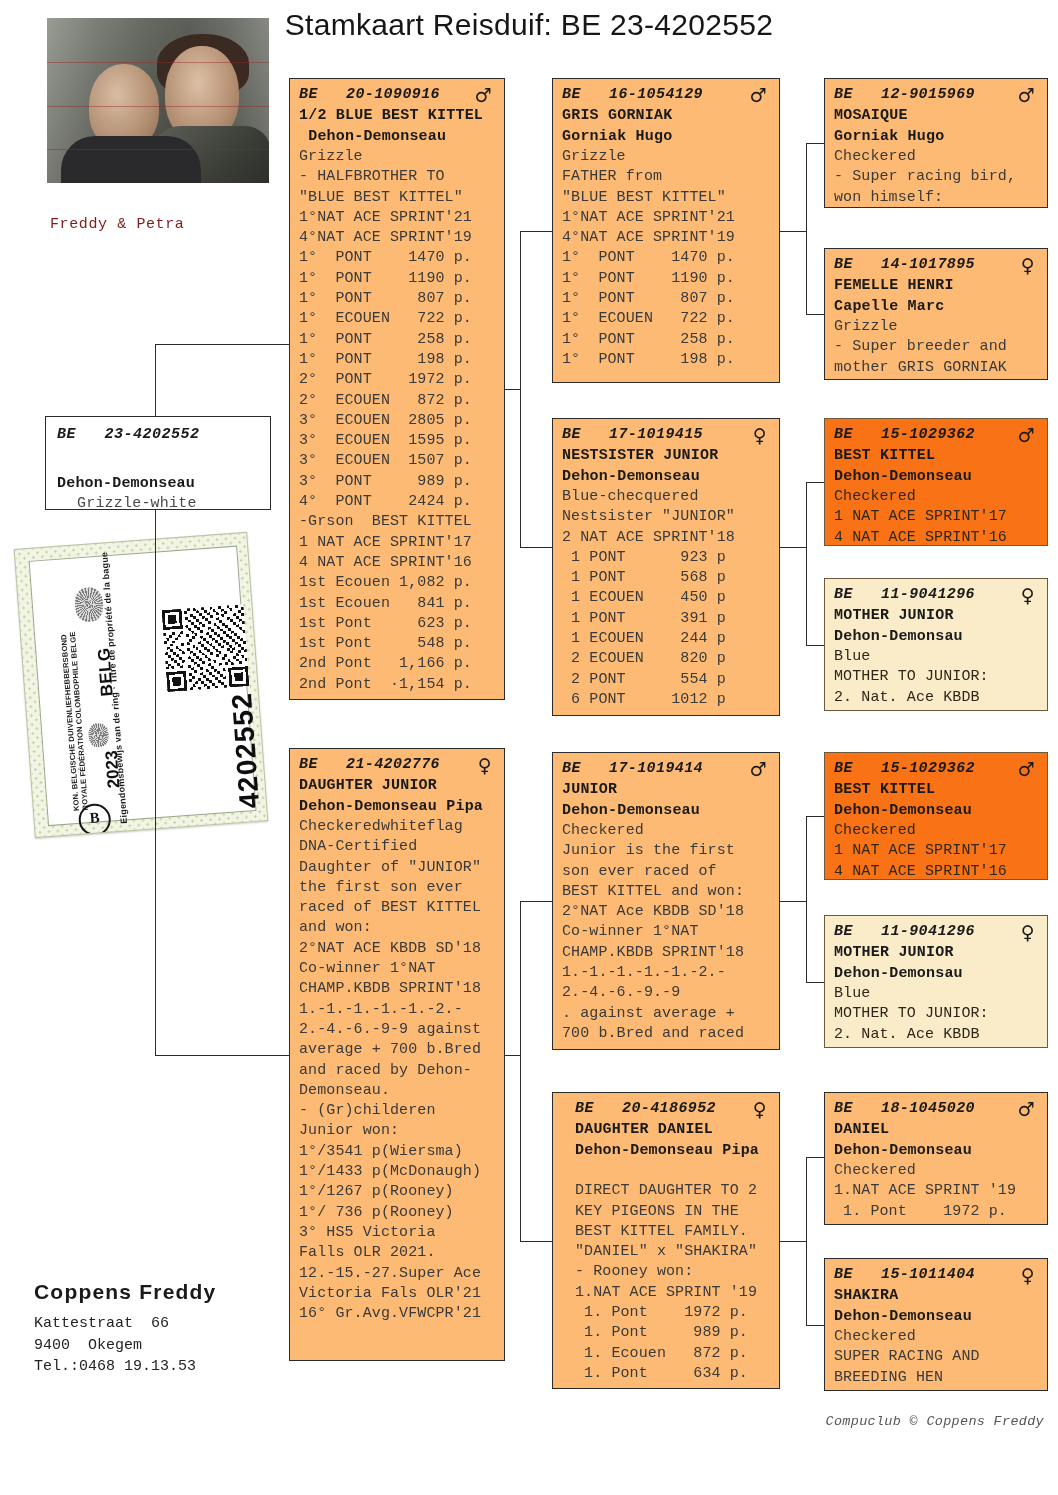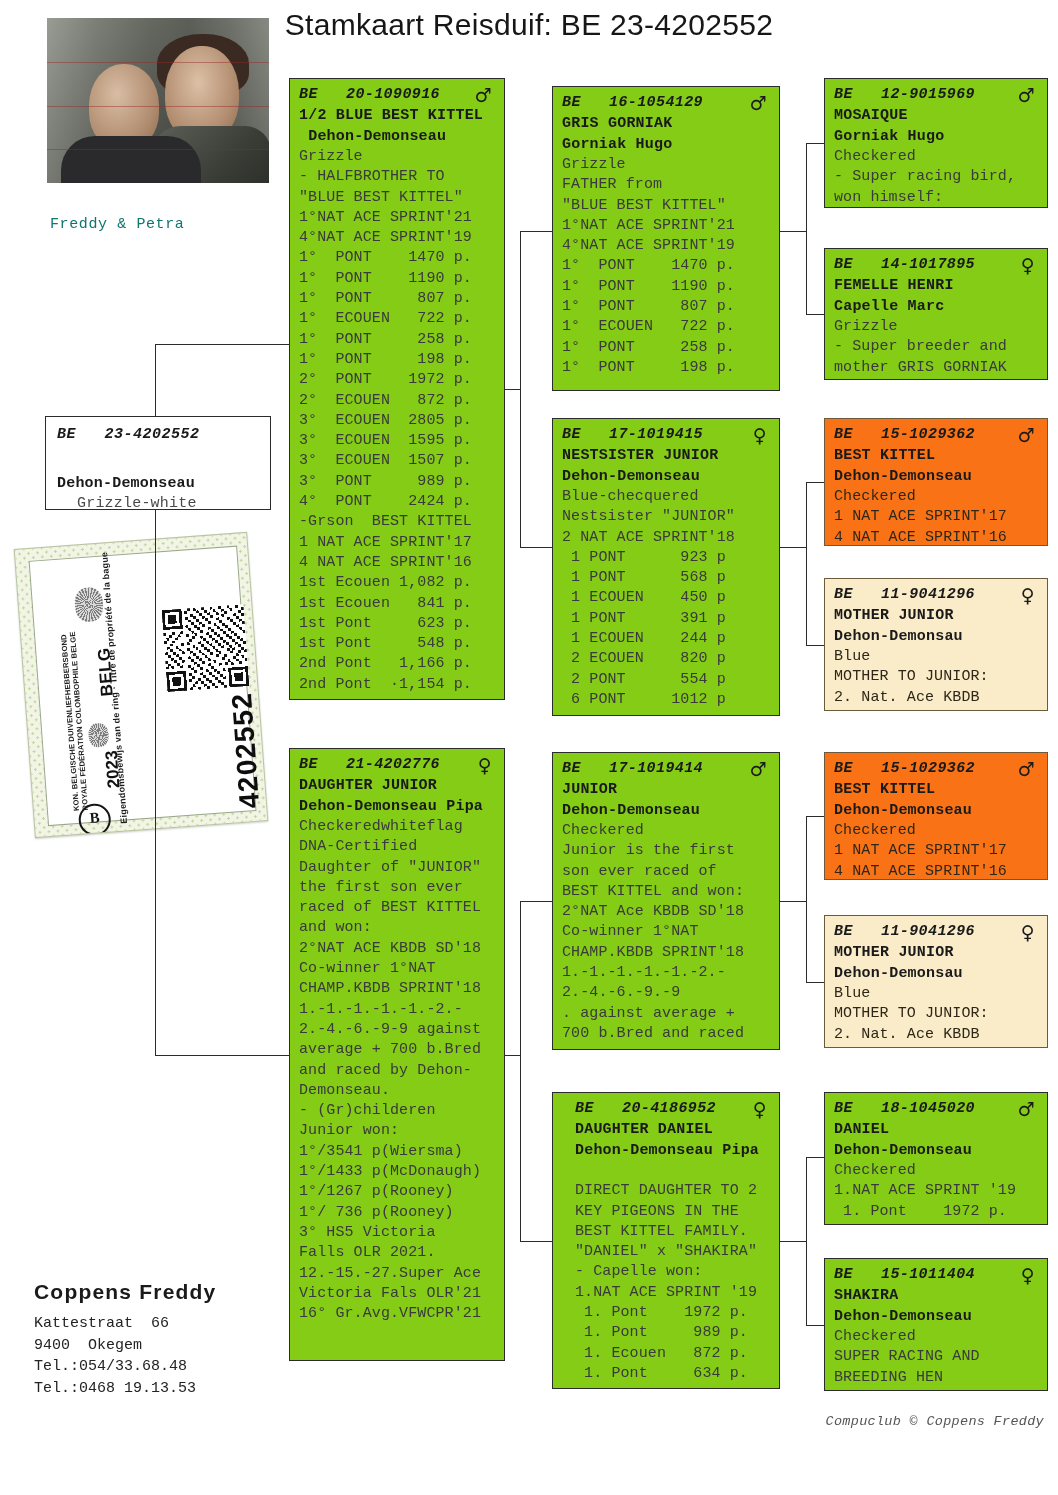--- a/index.html
+++ b/index.html
@@ -66,21 +66,21 @@
   }
   .ph-scan-line {
     position: absolute; left: 0; width: 222px; height: 1px;
     background: rgba(150,40,40,0.45);
   }
   #owner-caption {
     position: absolute;
     left: 50px; top: 216px;
     font-size: 15px;
     letter-spacing: 0.6px;
-    color: #0f766e;
+    color: #7f1d1d;
     text-align: right;
   }
 
   
   #subject-box {
     position: absolute;
     left: 45px; top: 416px;
     width: 226px; height: 94px;
     border: 1px solid #2b2b2b;
     background: #fff;
@@ -192,21 +192,21 @@
     text-align: center;
     line-height: 25px;
     color: #151515;
   }
 
   
   .pbox {
     position: absolute;
     box-sizing: border-box;
     border: 1px solid #2b2b2b;
-    background: #84cc16;
+    background: #fdba74;
     padding: 7px 0 0 9px;
     overflow: hidden;
   }
   .pbox .hdr {
     position: relative;
     font-weight: 700;
     font-style: italic;
     font-size: 15px;
     letter-spacing: 0.4px;
     white-space: pre;
@@ -235,21 +235,21 @@
     letter-spacing: 0.1px;
   }
   .pbox.tan  { background: #f97316; border-color: #6d5a3c; }
   .pbox.cream{ background: #faecc9; border-color: #6d5a3c; }
   .pbox.tan .ln, .pbox.cream .ln { color: #2e2719; }
 
   
   #box-g1-sire   { left: 289px; top: 78px;  width: 216px; height: 622px; }
   #box-g1-dam    { left: 289px; top: 748px; width: 216px; height: 613px; }
   
-  #box-g2-ss { left: 552px; top: 78px;   width: 228px; height: 305px; margin-top: 8px; }
+  #box-g2-ss { left: 552px; top: 78px;   width: 228px; height: 305px; }
   #box-g2-sd { left: 552px; top: 418px;  width: 228px; height: 298px; }
   #box-g2-ds { left: 552px; top: 752px;  width: 228px; height: 298px; }
   #box-g2-dd { left: 552px; top: 1092px; width: 228px; height: 297px; padding-left: 22px; }
   
   #box-g3-sss { left: 824px; top: 78px;   width: 224px; height: 130px; }
   #box-g3-ssd { left: 824px; top: 248px;  width: 224px; height: 132px; }
   #box-g3-sds { left: 824px; top: 418px;  width: 224px; height: 128px; }
   #box-g3-sdd { left: 824px; top: 578px;  width: 224px; height: 133px; }
   #box-g3-dss { left: 824px; top: 752px;  width: 224px; height: 128px; }
   #box-g3-dsd { left: 824px; top: 915px;  width: 224px; height: 133px; }
@@ -704,21 +704,21 @@
 <div class="pbox" id="box-g2-dd">
   <div class="hdr">BE   20-4186952<span class="sex">♀</span></div>
   <div class="nm">DAUGHTER DANIEL</div>
   <div class="nm">Dehon-Demonseau Pipa</div>
   <div class="lines">
       <div class="ln">&nbsp;</div>
       <div class="ln">DIRECT DAUGHTER TO 2</div>
       <div class="ln">KEY PIGEONS IN THE</div>
       <div class="ln">BEST KITTEL FAMILY.</div>
       <div class="ln">"DANIEL" x "SHAKIRA"</div>
-      <div class="ln">- Capelle won:</div>
+      <div class="ln">- Rooney won:</div>
       <div class="ln">1.NAT ACE SPRINT '19</div>
       <div class="ln"> 1. Pont    1972 p.</div>
       <div class="ln"> 1. Pont     989 p.</div>
       <div class="ln"> 1. Ecouen   872 p.</div>
       <div class="ln"> 1. Pont     634 p.</div>
     </div>
 </div>
 
 <div class="pbox" id="box-g3-sss">
   <div class="hdr">BE   12-9015969<span class="sex">♂</span></div>
@@ -805,17 +805,16 @@
       <div class="ln">Checkered</div>
       <div class="ln">SUPER RACING AND</div>
       <div class="ln">BREEDING HEN</div>
     </div>
 </div>
 
 <div id="owner-footer">
   <div class="ownname">Coppens Freddy</div>
   <div class="fline">Kattestraat  66</div>
   <div class="fline">9400  Okegem</div>
-  <div class="fline">Tel.:054/33.68.48</div>
   <div class="fline">Tel.:0468 19.13.53</div>
 </div>
 
 <div id="copyright-footer">Compuclub © Coppens Freddy</div>
 
 </body></html>

